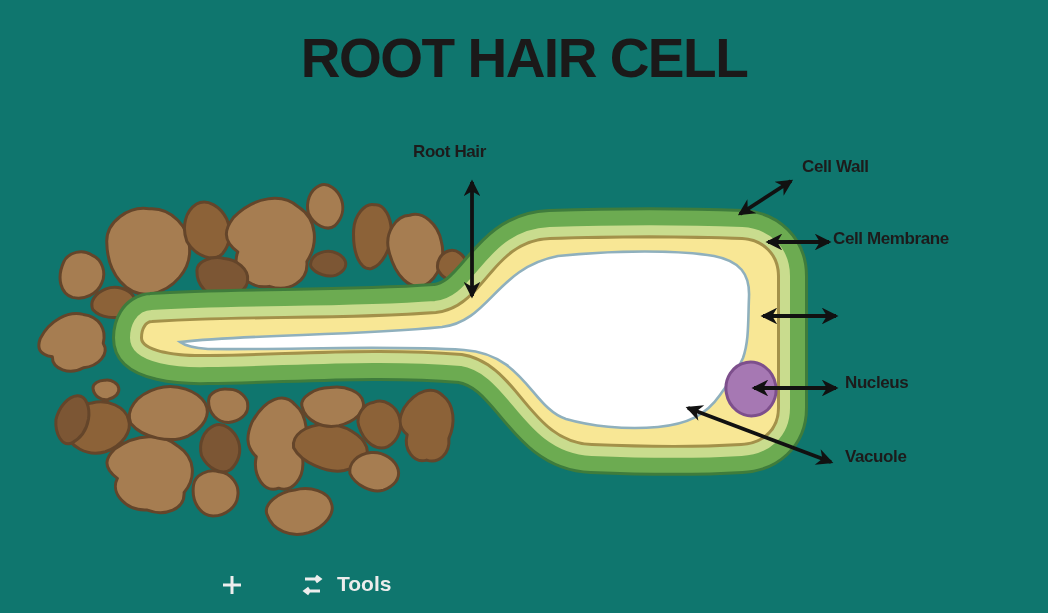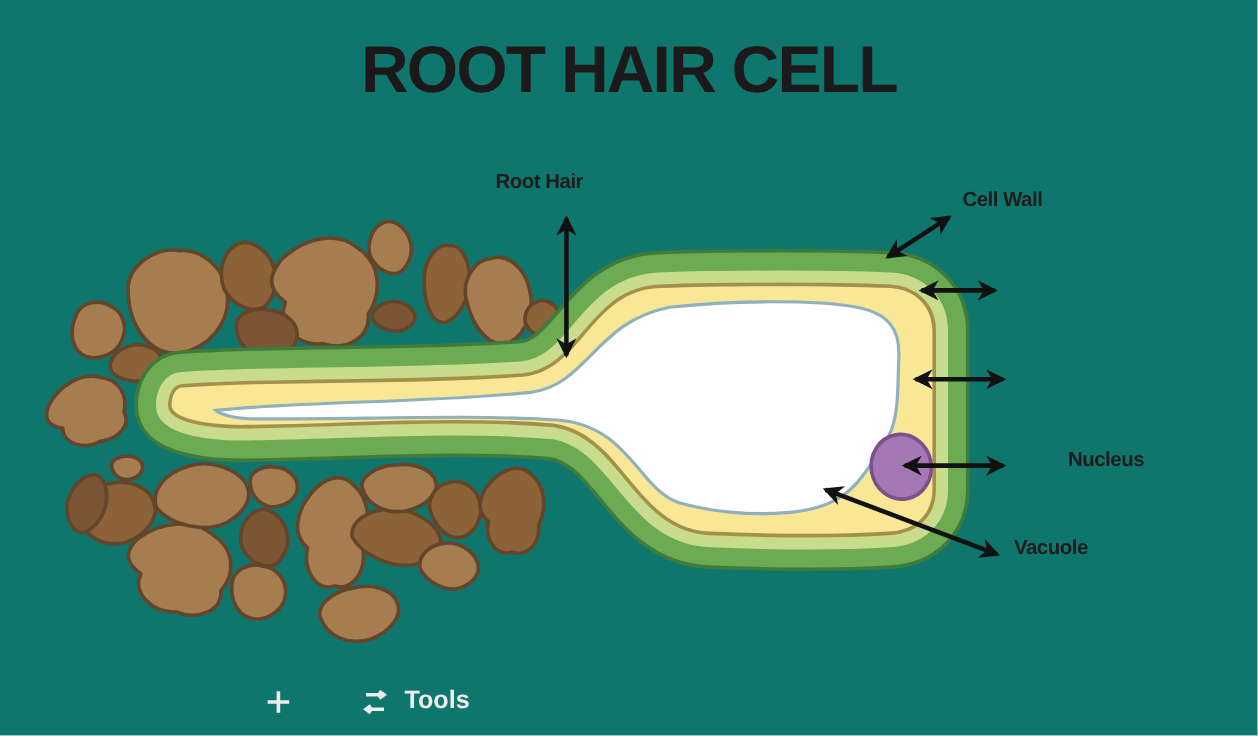--- a/index.html
+++ b/index.html
@@ -15,21 +15,21 @@
     margin:0;
   }
   .lbl{
     position:absolute; white-space:nowrap;
     font-weight:bold; font-size:17px; letter-spacing:-0.4px; color:#1d1b1b;
   }
   .lbl-root-hair{left:413px; top:142px;}
   .lbl-cell-wall{left:802px; top:157px;text-align:right;}
   .lbl-cell-membrane{left:833px; top:229px;}
   .lbl-cytoplasm{left:845px; top:301px;}
-  .lbl-nucleus{left:845px; top:373px;margin-left:45px;}
+  .lbl-nucleus{left:845px; top:373px;}
   .lbl-vacuole{left:845px; top:447px;text-align:right;}
 
   
   .soil{stroke:#64452a; stroke-width:3; stroke-linejoin:round;}
   .s-mid{fill:#a67d51;}
   .s-dark{fill:#8c6238;}
   .s-deep{fill:#7c5634;}
 
   
   .flask-layer{fill:none; stroke-linejoin:round; stroke-linecap:round;}
@@ -141,17 +141,18 @@
       <path class="wm" d="M 232 576 L 232 594 M 223 585 L 241 585"></path>
       <path class="wm" d="M 305 579 L 320 579 M 316 576 L 320 579 L 316 582
                          M 305 591 L 320 591 M 309 588 L 305 591 L 309 594"></path>
     </g>
   </svg>
 
   <h1 class="title">ROOT HAIR CELL</h1>
 
   <div class="lbl lbl-root-hair">Root Hair</div>
   <div class="lbl lbl-cell-wall">Cell Wall</div>
+  <div class="lbl lbl-cell-membrane">Cell Membrane</div>
   <div class="lbl lbl-nucleus">Nucleus</div>
   <div class="lbl lbl-vacuole">Vacuole</div>
 
   <div class="wm-text">Tools</div>
 </div>
 
 </body></html>

